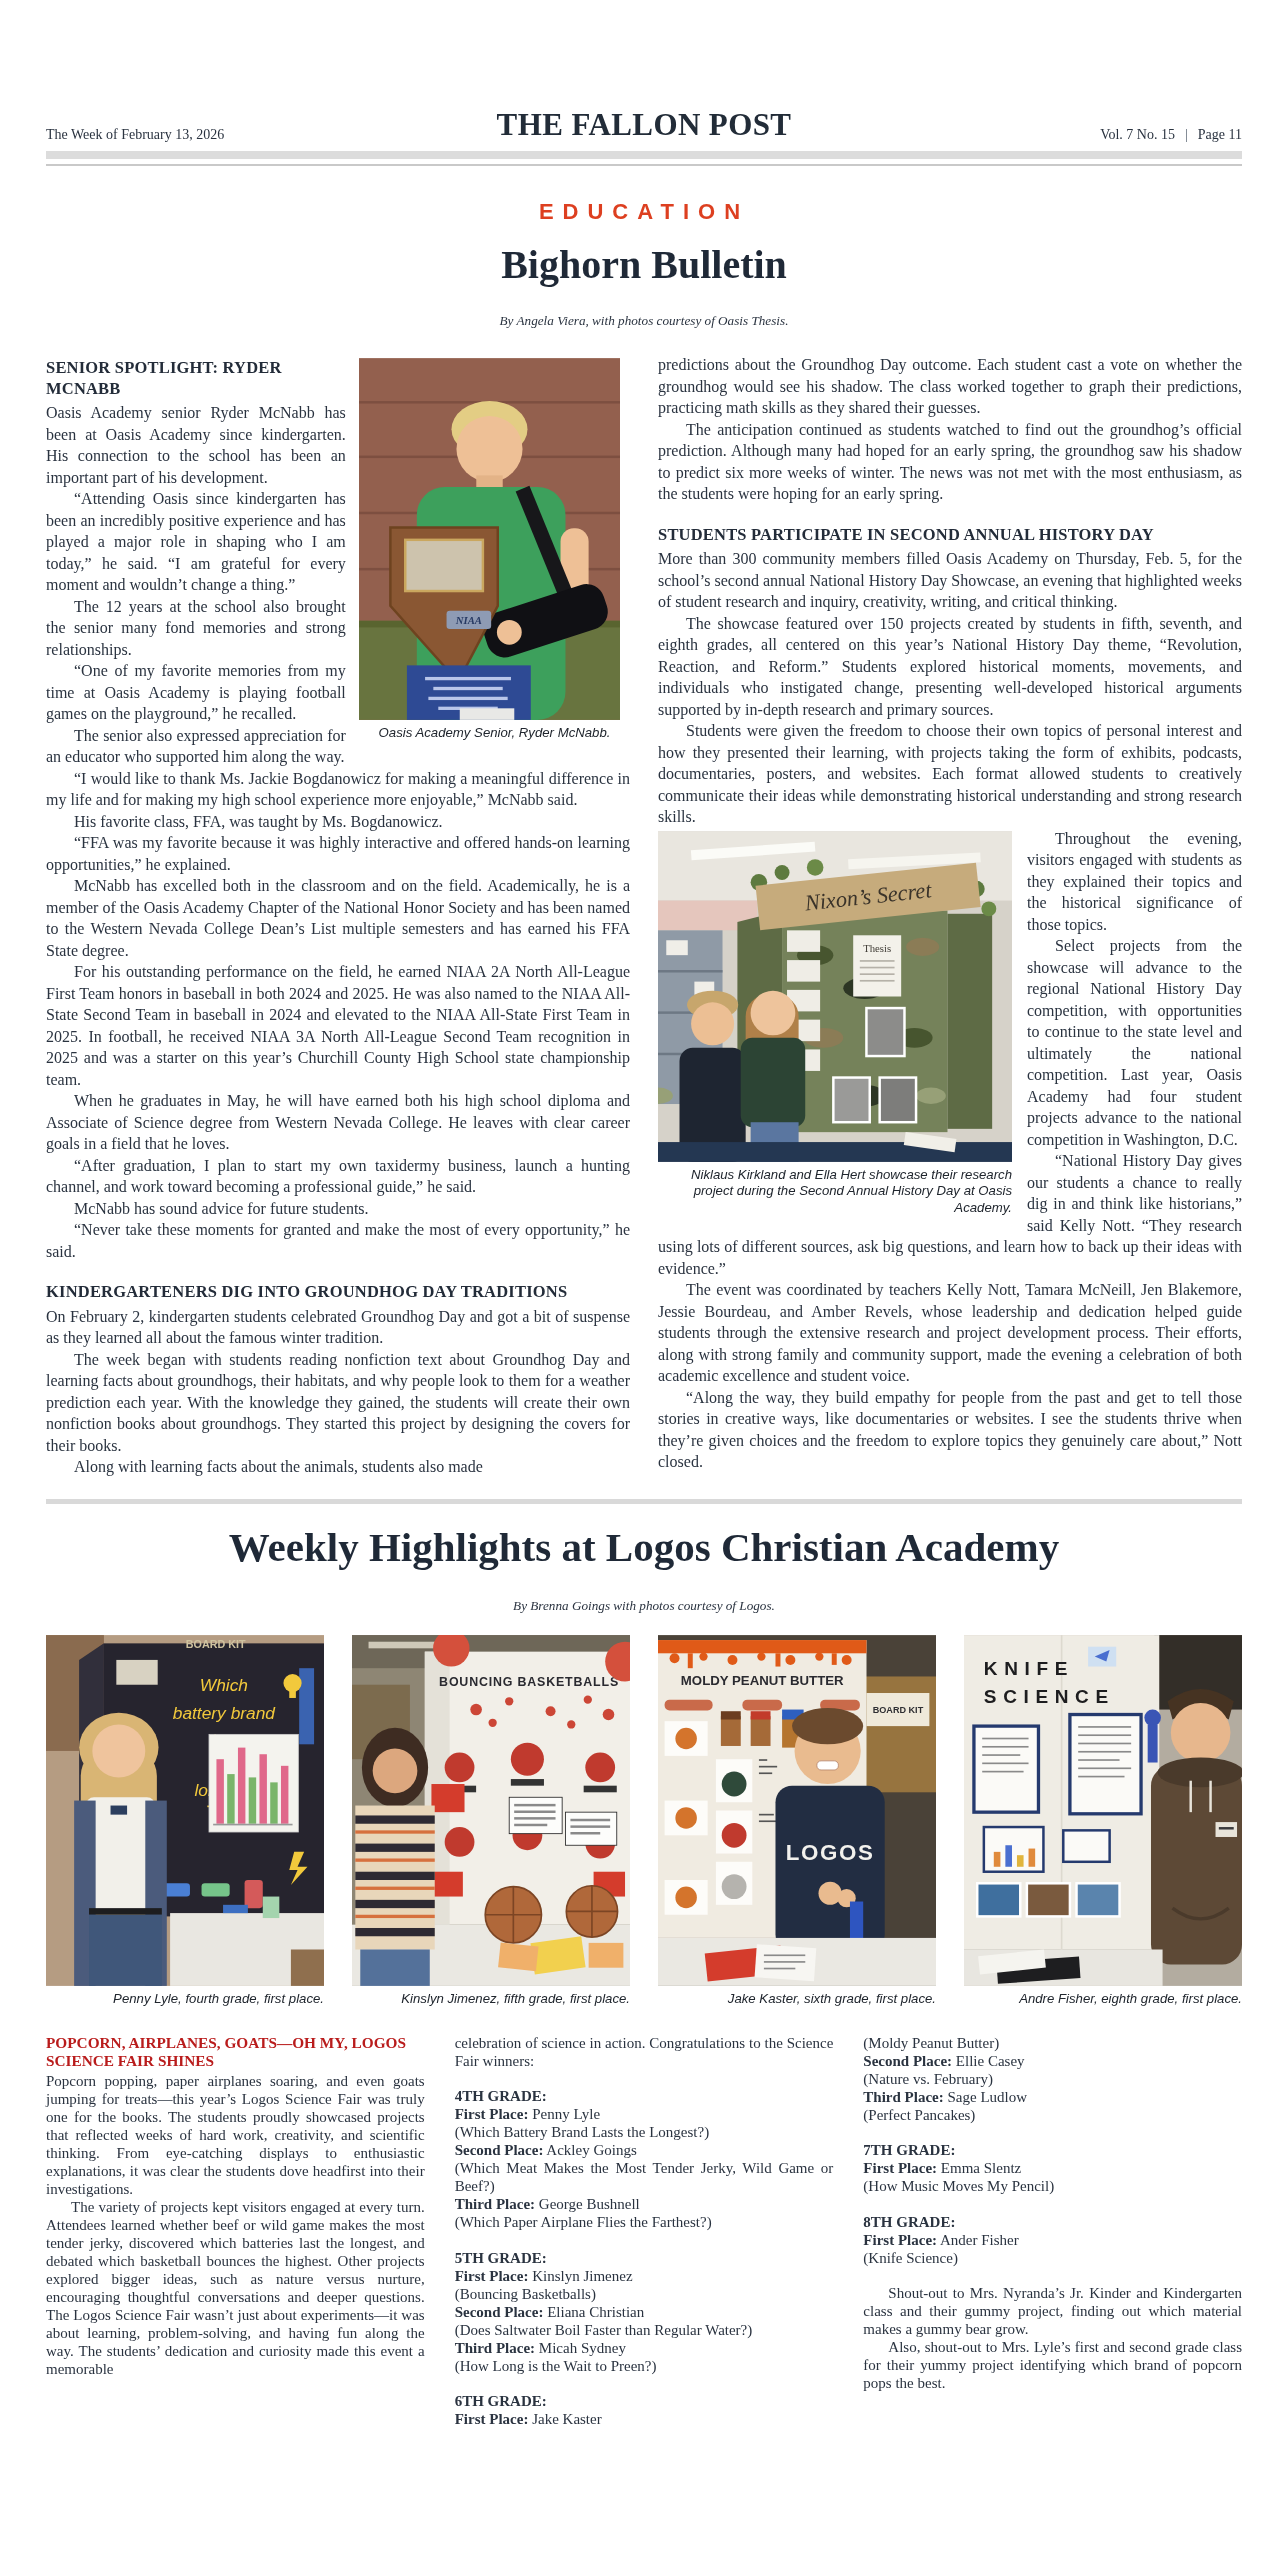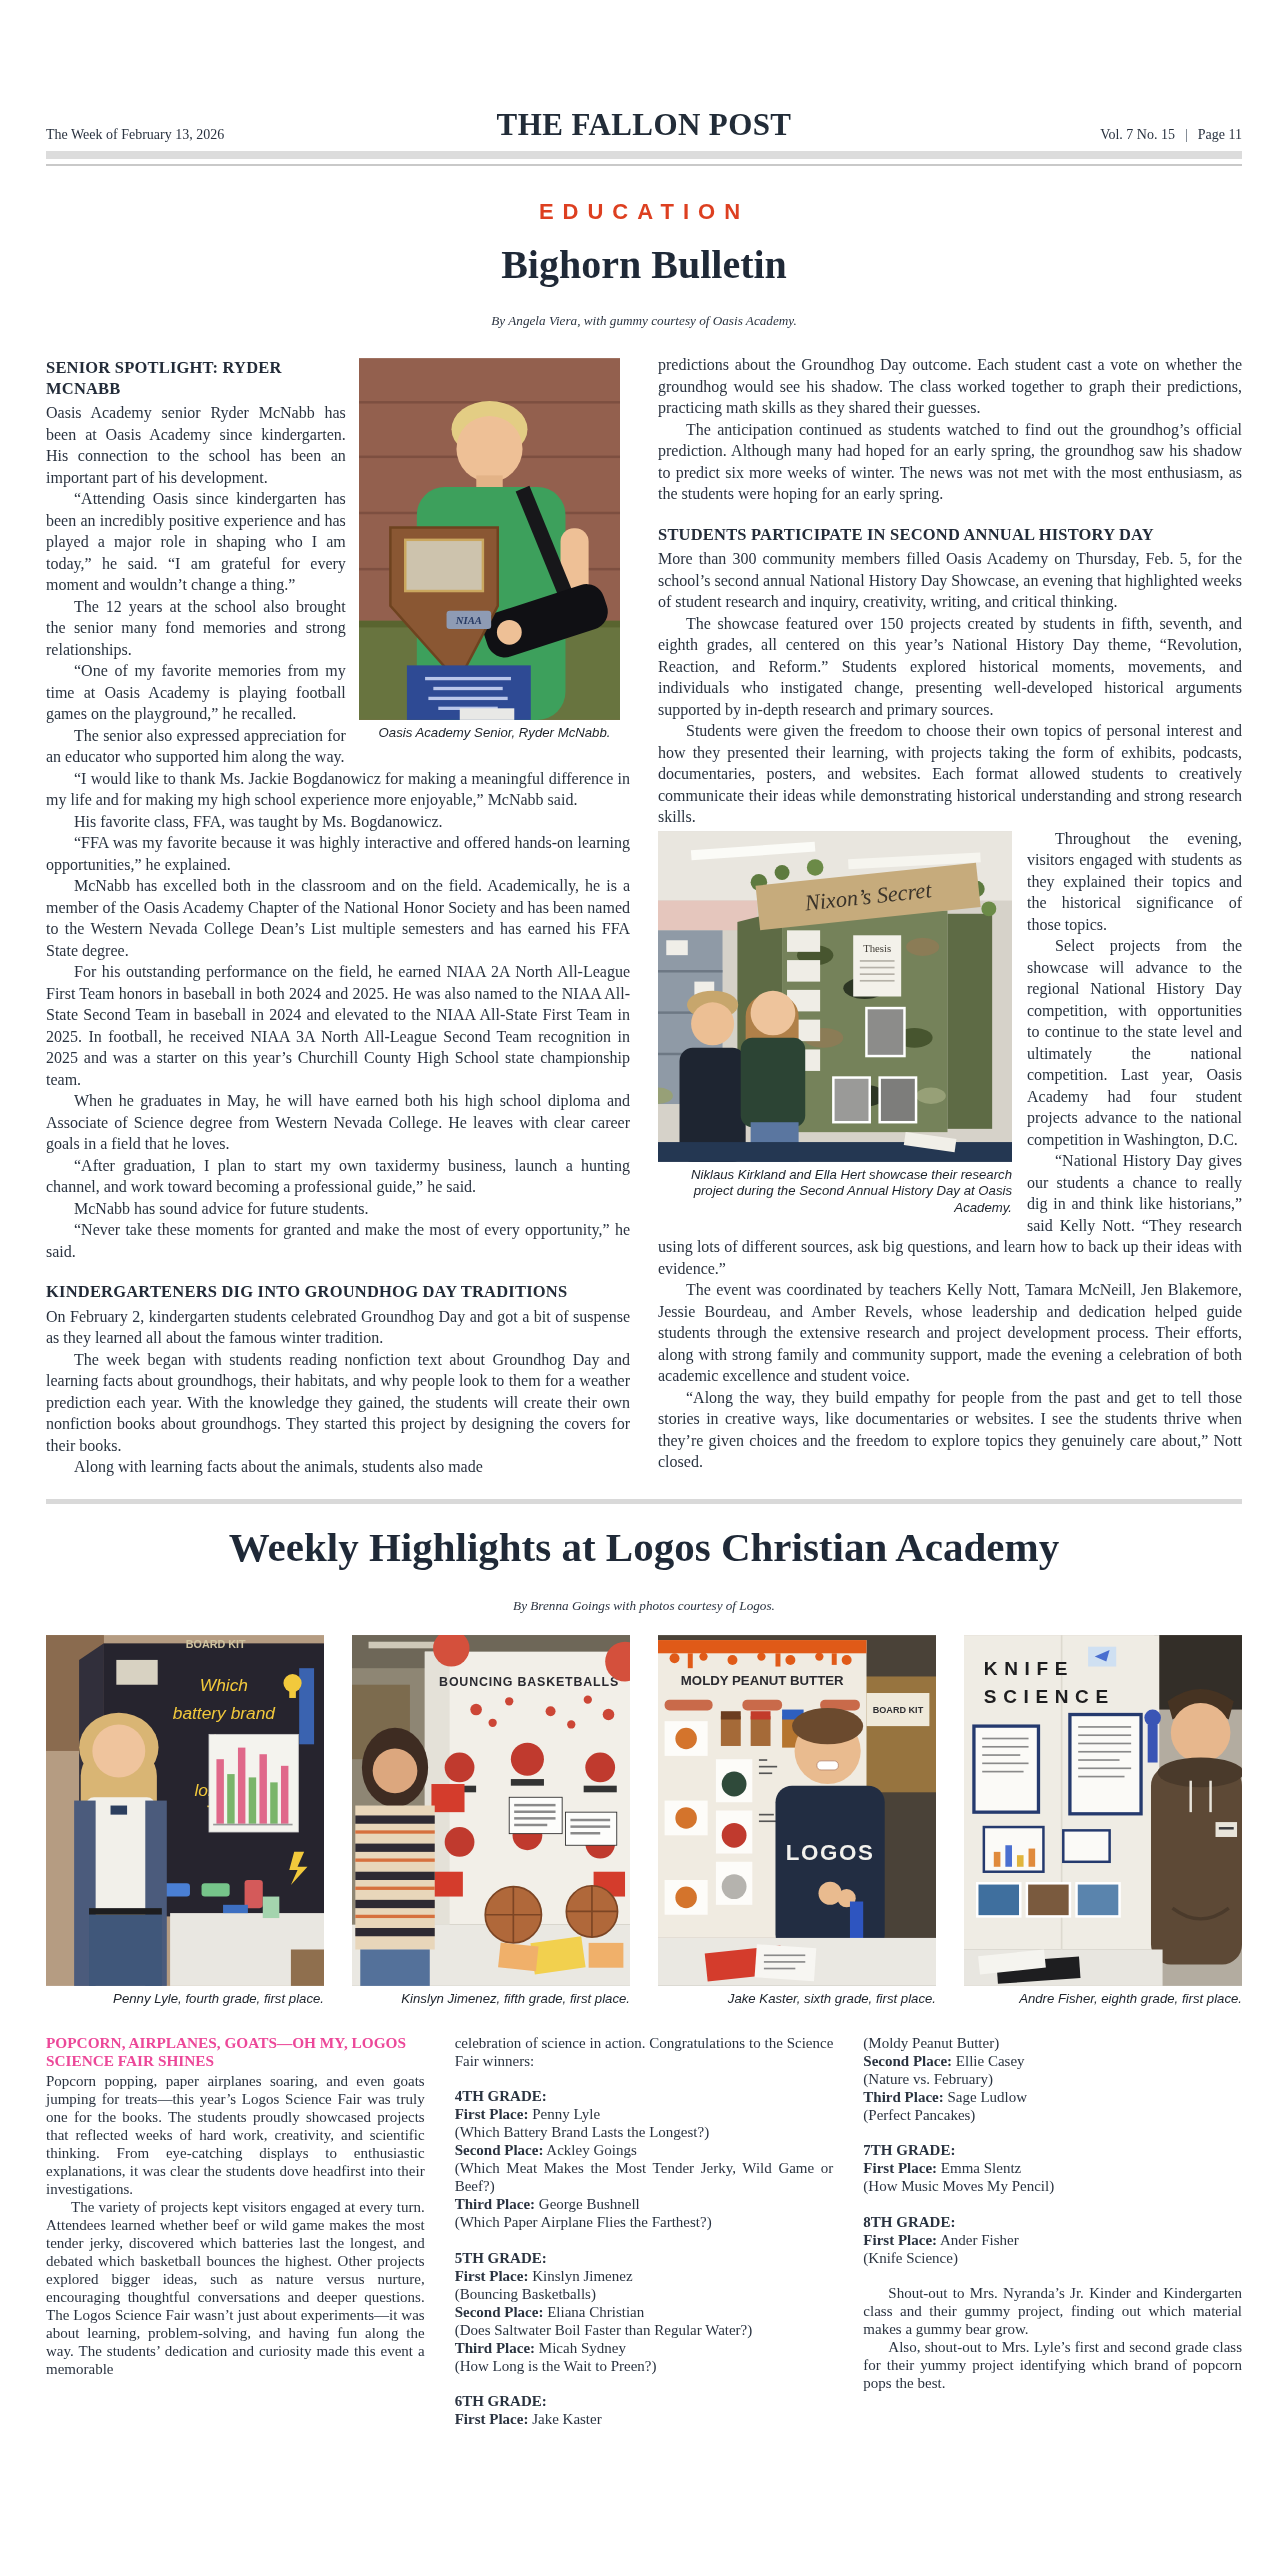--- a/index.html
+++ b/index.html
@@ -33,41 +33,41 @@
   
   .divider{height:5px;background:#d9d9d9;margin-top:21.5px;}
   .headline2{margin-top:20px;text-align:center;font-size:41px;line-height:46px;font-weight:bold;color:#1f2937;}
   .photo-row{display:flex;gap:28px;margin-top:21.5px;}
   .photo-row figure{flex:1;width:278px;}
   
   .bot-cols{display:flex;gap:30px;margin-top:26.5px;}
   .bcol{flex:1;font-size:15px;line-height:18px;text-align:justify;}
   .bcol p{margin:0;text-indent:0;}
   .bcol p.ind{text-indent:25px;}
-  .bcol h3{font-size:15.3px;line-height:18px;margin:0 0 1.7px;text-align:left;color:#ec4899;}
+  .bcol h3{font-size:15.3px;line-height:18px;margin:0 0 1.7px;text-align:left;color:#b91c1c;}
   .ghead{font-weight:bold;margin-top:17.4px !important;}
   .wline b{font-weight:bold;}
   .sp{height:17.4px;}
 </style>
 </head>
 <body>
 
 <div class="page">
 
   <div class="masthead">
     <div class="mh-left">The Week of February 13, 2026</div>
     <div class="mh-center">THE FALLON POST</div>
     <div class="mh-right"><span>Vol. 7  No. 15</span><span class="mh-div">|</span><span>Page 11</span></div>
   </div>
   <div class="rule-thick"></div>
   <div class="rule-thin"></div>
 
   <div class="kicker">EDUCATION</div>
   <h1 class="headline">Bighorn Bulletin</h1>
-  <div class="byline">By Angela Viera, with gummy courtesy of Oasis Academy.</div>
+  <div class="byline">By Angela Viera, with photos courtesy of Oasis Thesis.</div>
 
   <div class="art-cols">
 
     <div class="col">
       <figure class="fig-right">
         <svg width="261" height="362" viewBox="0 0 316 438" style="font-size:19.5px">
           <rect width="316" height="438" fill="#93604e"></rect>
           <rect y="52" width="316" height="3" fill="#7d4f40"></rect>
             <rect y="118" width="316" height="3" fill="#7d4f40"></rect>
             <rect y="186" width="316" height="3" fill="#7d4f40"></rect>

